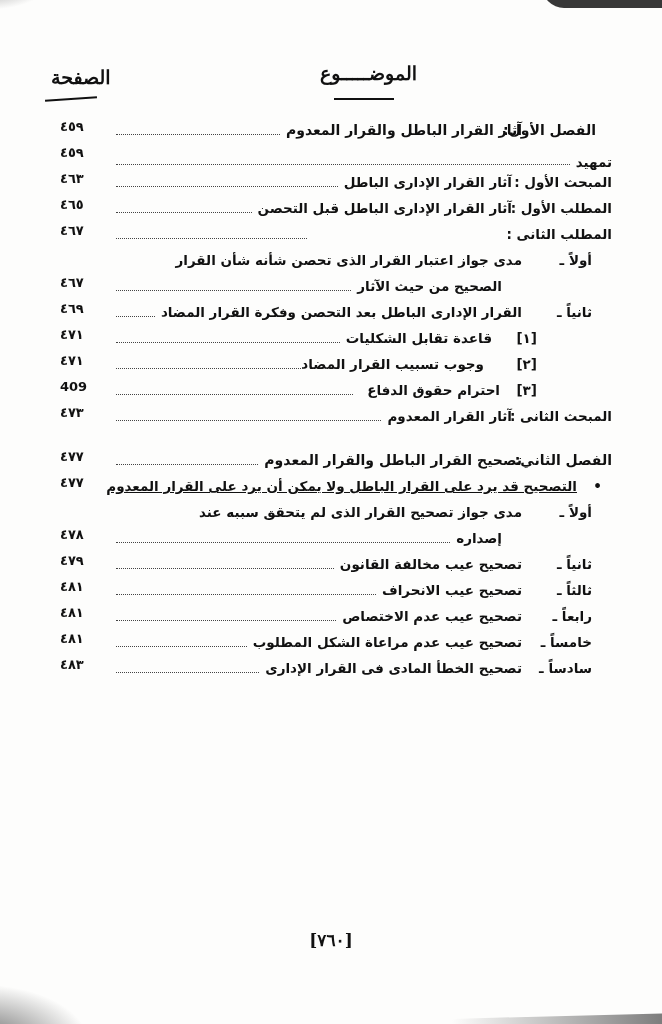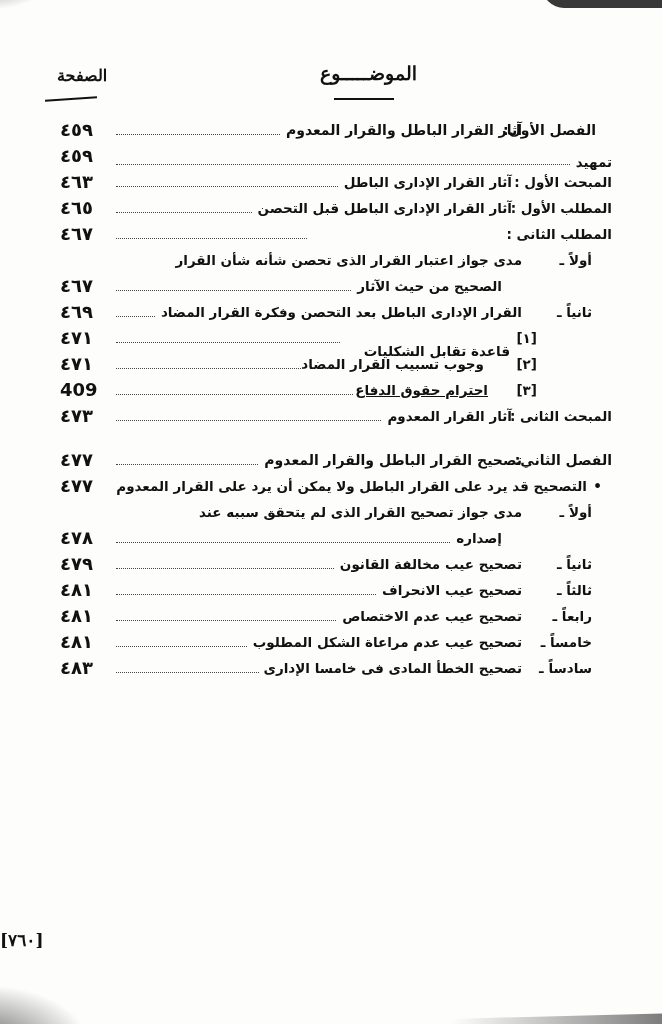--- a/index.html
+++ b/index.html
@@ -28,39 +28,39 @@
   }
   .page { position:absolute; left:0; top:0; width:662px; height:1024px; direction:rtl; }
 
   .hdr { position:absolute; top:62px; left:0; right:0; height:40px; }
   .hdr-topic {
     position:absolute; right:245px; top:0;
     font-family:"DejaVu Serif", serif; font-weight:bold; font-size:19px;
   }
   .hdr-topic-line { position:absolute; right:268px; top:36px; width:60px; height:2px; background:#111; }
   .hdr-page {
-    position:absolute; left:57px; top:4px;
-    font-family:"DejaVu Serif", serif; font-weight:bold; font-size:16px;
+    position:absolute; left:51px; top:4px;
+    font-family:"DejaVu Serif", serif; font-weight:bold; font-size:19px;
   }
   .hdr-page-line { position:absolute; left:45px; top:36px; width:52px; height:2px; background:#111; transform:rotate(-4deg); }
 
   .toc { position:absolute; top:118px; right:50px; left:60px; }
   .row { position:relative; height:26px; font-size:13.5px; font-weight:bold; white-space:nowrap; }
   .row .lbl { position:absolute; right:0; top:4px; }
   .row .txt { position:absolute; top:4px; }
   .row .dots {
     position:absolute; left:56px; height:0; top:16px;
     border-bottom:1.5px dotted #444;
   }
-  .row .pg { position:absolute; left:0; top:1px; font-size:18px; font-weight:bold; }
+  .row .pg { position:absolute; left:0; top:1px; font-size:13px; font-weight:bold; }
   .row.chapter .lbl, .row.chapter .txt { font-size:14px; }
   .gap { height:18px; }
 
   .footer {
-    position:absolute; top:930px; left:0; right:0; 
+    position:absolute; top:930px; left:0; right:0; text-align:center;
     font-family:"DejaVu Serif", serif; font-weight:bold; font-size:17px;
     direction:ltr;
   }
 </style>
 </head>
 <body>
 
 <div class="shade-tl"></div>
 <div class="shade-tr"></div>
 <div class="shade-bl"></div>
@@ -113,52 +113,52 @@
         <span class="pg">٤٦٧</span>
       </div>
       <div class="row item">
         <span class="lbl" style="right: 20px;">ثانياً  ـ</span>
         <span class="txt" style="right: 90px;">القرار الإدارى الباطل بعد التحصن وفكرة القرار المضاد</span>
         <span class="dots" style="width: 38.875px;"></span>
         <span class="pg">٤٦٩</span>
       </div>
       <div class="row sub">
         <span class="lbl" style="right: 75px;">[١]</span>
-        <span class="txt" style="right: 102px; margin-top: 13px;">قاعدة تقابل الشكليات</span>
+        <span class="txt" style="right: 120px;">قاعدة تقابل الشكليات</span>
         <span class="dots" style="width: 223.781px;"></span>
         <span class="pg">٤٧١</span>
       </div>
       <div class="row sub">
         <span class="lbl" style="right: 75px;">[٢]</span>
         <span class="txt" style="right: 128px;">وجوب تسبيب القرار المضاد</span>
         <span class="dots" style="width: 187.359px;"></span>
         <span class="pg">٤٧١</span>
       </div>
       <div class="row sub">
         <span class="lbl" style="right: 75px;">[٣]</span>
-        <span class="txt" style="right: 124px; text-decoration: underline;">احترام حقوق الدفاع</span>
+        <span class="txt" style="right: 112px;">احترام حقوق الدفاع</span>
         <span class="dots" style="width: 237.203px;"></span>
         <span class="pg">409</span>
       </div>
       <div class="row section">
         <span class="lbl" style="right: 0px;">المبحث الثانى :</span>
         <span class="txt" style="right: 100px;">آثار القرار المعدوم</span>
         <span class="dots" style="width: 265.391px;"></span>
         <span class="pg">٤٧٣</span>
       </div>
       <div class="gap"></div>
       <div class="row chapter">
         <span class="lbl" style="right: 0px;">الفصل الثاني:</span>
         <span class="txt" style="right: 90px;">تصحيح القرار الباطل والقرار المعدوم</span>
         <span class="dots" style="width: 142.344px;"></span>
         <span class="pg">٤٧٧</span>
       </div>
       <div class="row bullet">
         <span class="lbl" style="right: 10px;">•</span>
-        <span class="txt" style="right: 25px;">التصحيح قد يرد على القرار الباطل ولا يمكن أن يرد على القرار المعدوم</span>
+        <span class="txt" style="right: 35px; text-decoration: underline;">التصحيح قد يرد على القرار الباطل ولا يمكن أن يرد على القرار المعدوم</span>
         <span class="dots" style="width: 0px;"></span>
         <span class="pg">٤٧٧</span>
       </div>
       <div class="row item">
         <span class="lbl" style="right: 20px;">أولاً  ـ</span>
         <span class="txt" style="right: 90px;">مدى جواز تصحيح القرار الذى لم يتحقق سببه عند</span>
       </div>
       <div class="row cont">
         <span class="txt" style="right: 110px;">إصداره</span>
         <span class="dots" style="width: 334.156px;"></span>
@@ -183,20 +183,20 @@
         <span class="pg">٤٨١</span>
       </div>
       <div class="row item">
         <span class="lbl" style="right: 20px;">خامساً  ـ</span>
         <span class="txt" style="right: 90px; margin-left: 14px;">تصحيح عيب عدم مراعاة الشكل المطلوب</span>
         <span class="dots" style="width: 130.797px;"></span>
         <span class="pg">٤٨١</span>
       </div>
       <div class="row item">
         <span class="lbl" style="right: 20px;">سادساً  ـ</span>
-        <span class="txt" style="right: 90px;">تصحيح الخطأ المادى فى خامسا الإدارى</span>
+        <span class="txt" style="right: 90px;">تصحيح الخطأ المادى فى القرار الإدارى</span>
         <span class="dots" style="width: 143.297px;"></span>
         <span class="pg">٤٨٣</span>
       </div>
     </div>
 
   <div class="footer">[٧٦٠]</div>
 </div>
 
 </body></html>

